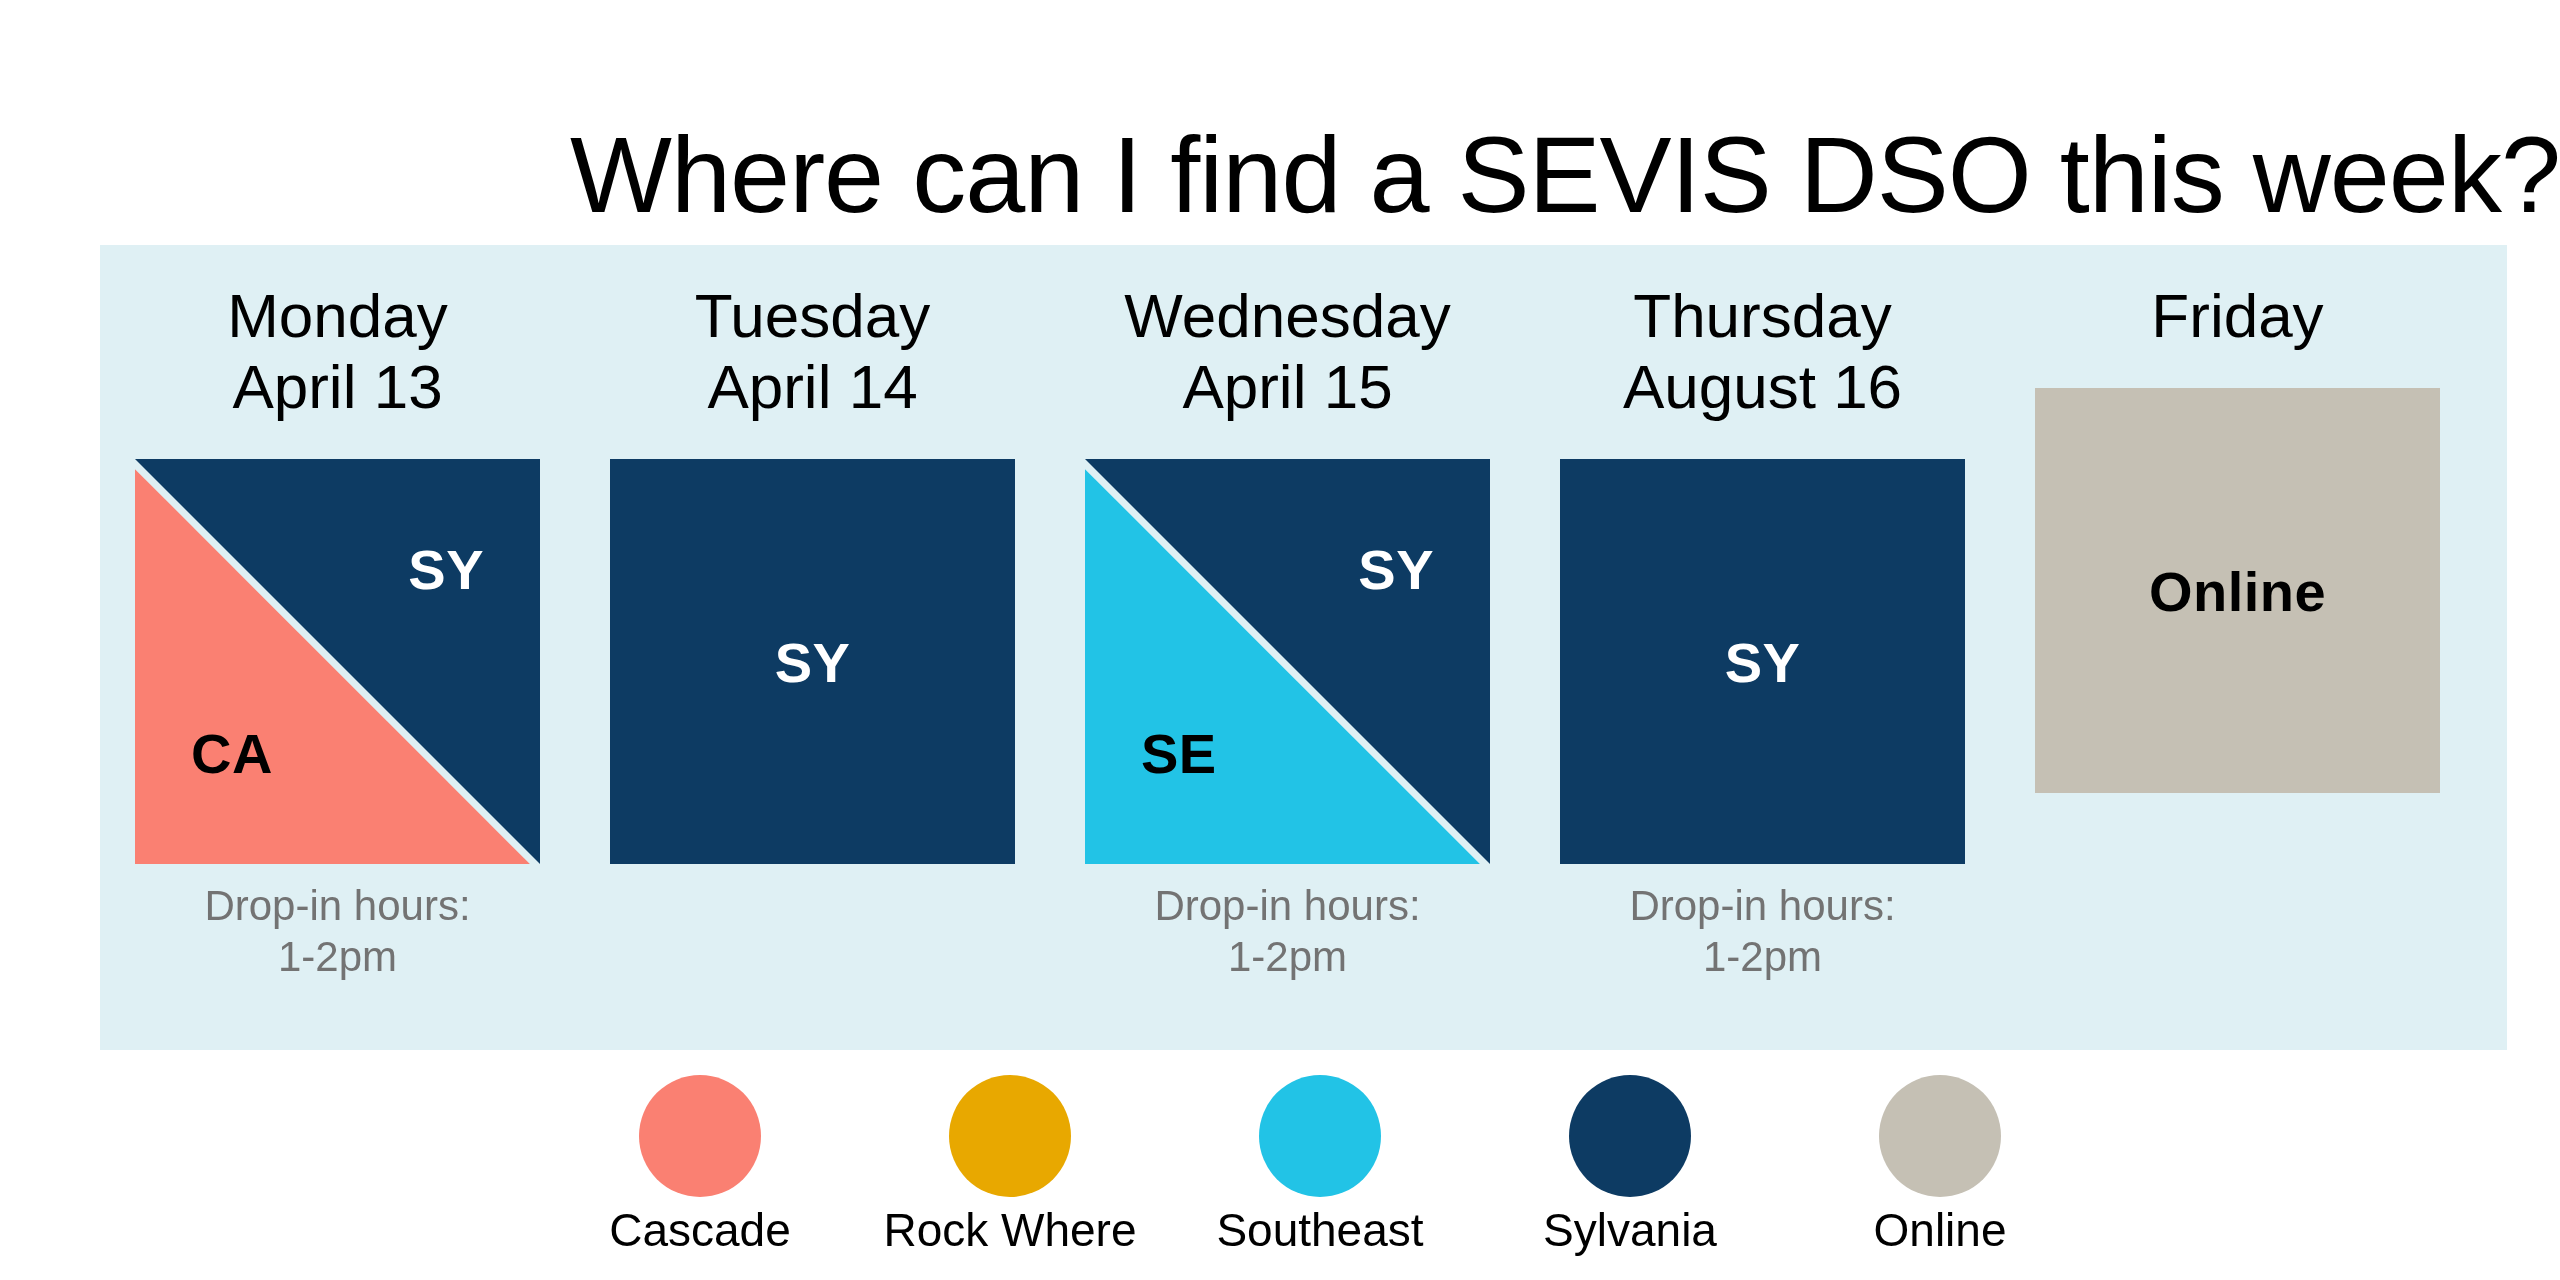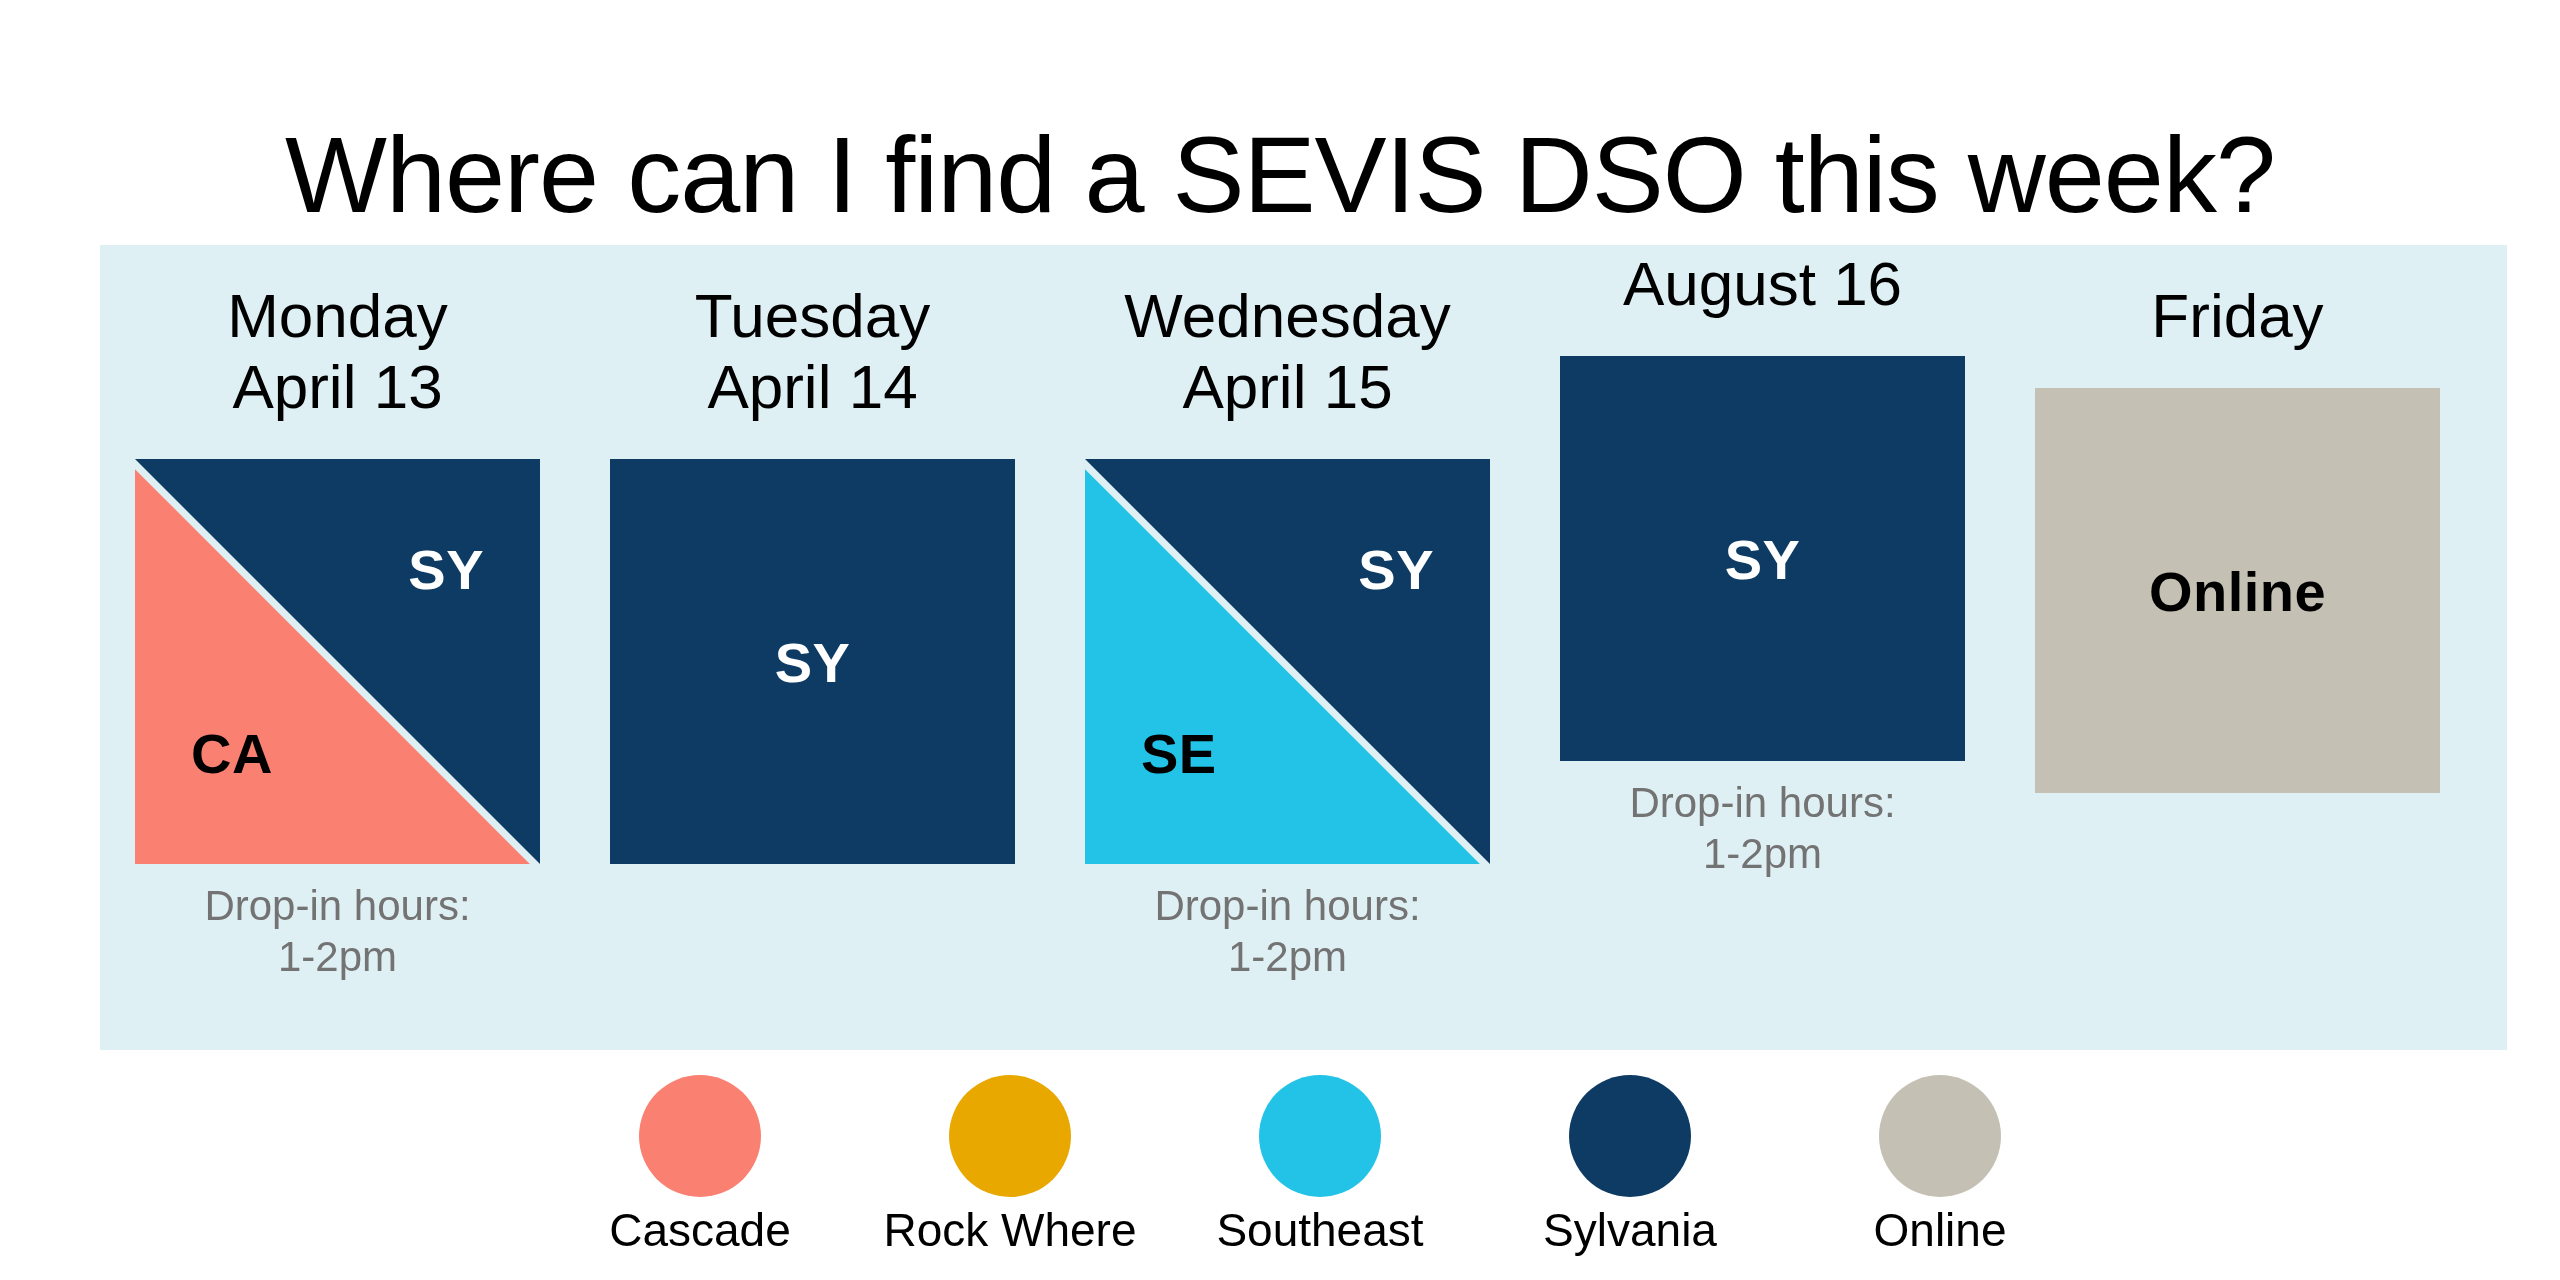--- a/index.html
+++ b/index.html
@@ -19,21 +19,21 @@
     width: 2560px;
     height: 1280px;
   }
 
   
   .title {
     position: absolute;
     left: 0;
     top: 40px;
     width: 2560px;
-    text-align: center;
+    text-align: right;
     font-size: 108px;
     font-weight: 400;
     letter-spacing: -1px;
     color: #000000;
     white-space: nowrap;
   }
 
   
   .week-panel {
     position: absolute;
@@ -231,20 +231,21 @@
           <div class="tile-label lbl-upper">SY</div>
           <div class="tile-label lbl-lower">SE</div>
         </div>
         <div class="dropin">
           <span class="l1">Drop-in hours:</span>
           <span class="l2">1-2pm</span>
         </div>
       </div>
 
       <div class="day">
+        <div class="day-name">Thursday</div>
         <div class="day-date">August 16</div>
         <div class="tile-wrap">
           <div class="tile">
             <svg viewBox="0 0 100 100" preserveAspectRatio="none">
               <rect x="0" y="0" width="100" height="100" fill="#0d3b63"></rect>
             </svg>
           </div>
           <div class="tile-label lbl-center-white">SY</div>
         </div>
         <div class="dropin">

